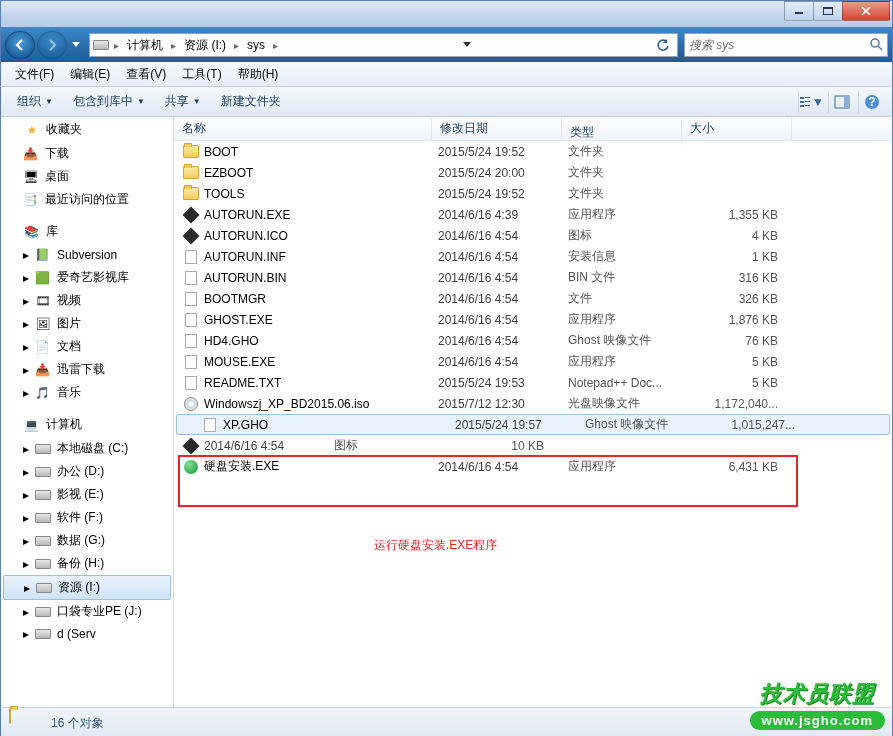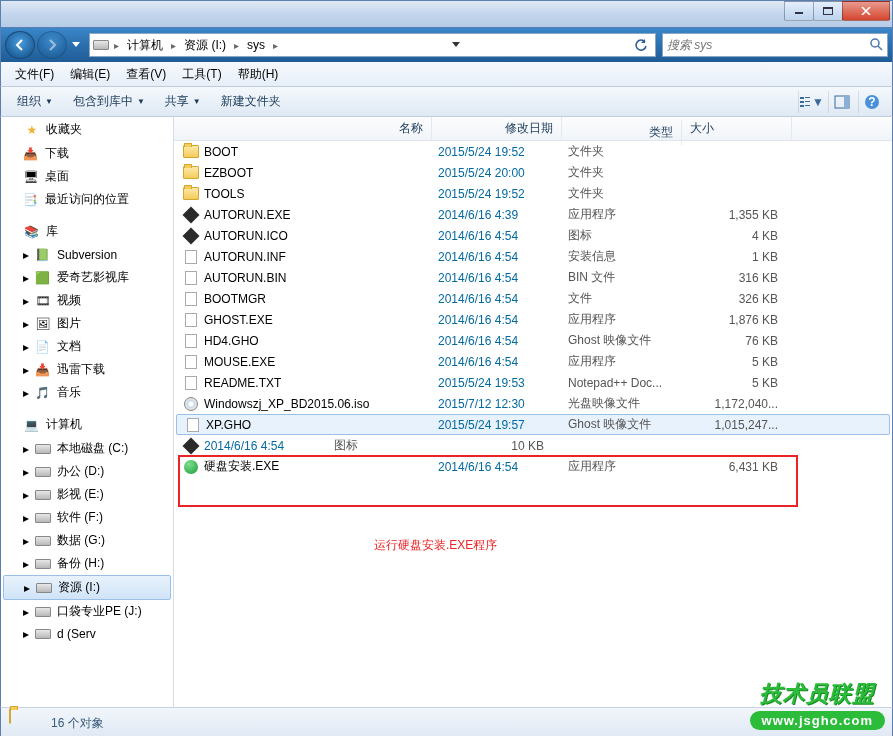--- a/index.html
+++ b/index.html
@@ -17,21 +17,21 @@
 
 .navbar { height: 34px; background: linear-gradient(180deg, #3a87c9 0%, #2b6fae 50%, #1f5c96 100%); display: flex; align-items: center; padding: 0 4px; gap: 2px; border-left: 1px solid #5a7fb0; border-right: 1px solid #5a7fb0; }
 .navbtn { width: 30px; height: 28px; background: radial-gradient(circle at 50% 40%, #4a9de0 0%, #1a5a92 80%); border: 1px solid #1a4a78; border-radius: 50%; display: flex; align-items: center; justify-content: center; color: #fff; }
 .navbtn.fwd { opacity: 0.55; }
 .navbtn.drop { width: 14px; background: transparent; border: none; border-radius: 0; }
 .breadcrumb { flex: 1; height: 24px; background: #fff; border: 1px solid #8ca6c4; display: flex; align-items: center; padding: 0 2px; gap: 0; margin: 0 4px; }
 .bc-icon { width: 18px; height: 18px; display: flex; align-items: center; justify-content: center; }
 .bc-sep { color: #666; padding: 0 4px; font-size: 10px; }
 .bc-item { padding: 2px 4px; color: #000; }
 .bc-ref { width: 24px; height: 20px; display: flex; align-items: center; justify-content: center; margin-left: auto; }
-.searchbox { width: 226px; height: 24px; background: #fff; border: 1px solid #8ca6c4; display: flex; align-items: center; padding: 0 4px; }
+.searchbox { width: 204px; height: 24px; background: #fff; border: 1px solid #8ca6c4; display: flex; align-items: center; padding: 0 4px; }
 .searchbox input { border: none; outline: none; flex: 1; color: #888; font-style: italic; font-size: 12px; }
 .searchbox .sicon { color: #4a77b0; }
 
 
 .menubar { height: 22px; background: linear-gradient(180deg, #f6f9fd, #e6eef8); border-bottom: 1px solid #c0cde0; border-left: 1px solid #5a7fb0; border-right: 1px solid #5a7fb0; display: flex; align-items: center; padding: 12px 6px; gap: 0; }
 .menuitem { padding: 2px 8px; color: #000; }
 
 
 .toolbar { height: 30px; background: linear-gradient(180deg, #f4f8fc, #dfe9f4); border-bottom: 1px solid #c0cde0; border-left: 1px solid #5a7fb0; border-right: 1px solid #5a7fb0; display: flex; align-items: center; padding: 0 8px; gap: 4px; }
 .tbitem { padding: 3px 8px; color: #1a3a5a; display: flex; align-items: center; gap: 4px; justify-content: center; }
@@ -51,33 +51,33 @@
 .sb-group { margin-bottom: 8px; }
 .sb-header { display: flex; align-items: center; padding: 4px 6px; gap: 6px; color: #000; }
 .sb-header .exp { width: 11px; height: 11px; color: #888; font-size: 9px; display: flex; align-items: center; justify-content: center; }
 .sb-header .ico { width: 16px; height: 16px; display: flex; align-items: center; justify-content: center; }
 .sb-item { display: flex; align-items: center; padding: 3px 6px 3px 22px; gap: 6px; color: #000; }
 .sb-item.selected { background: linear-gradient(180deg, #e8f2fc, #d0e4f8); border: 1px solid #9ac0e8; border-radius: 2px; margin: 0 2px; padding-left: 20px; }
 .sb-item .ico { width: 16px; height: 16px; display: flex; align-items: center; justify-content: center; }
 
 .content { flex: 1; background: #fff; position: relative; overflow: hidden; }
 .colheaders { height: 24px; display: flex; align-items: center; border-bottom: 1px solid #e0e6ef; background: linear-gradient(180deg, #fdfdfe, #f0f4f9); }
-.colh { padding: 4px 8px; color: #1a3a5a; border-right: 1px solid #e4e9f0; text-align: right; }
+.colh { padding: 4px 8px; color: #1a3a5a; border-right: 1px solid #e4e9f0; }
 .colh.name { width: 258px; }
 .colh.date { width: 130px; }
 .colh.type { width: 120px; margin-top: 8px; }
 .colh.size { width: 110px; text-align: left; }
 
 .filelist { }
 .filerow { display: flex; align-items: center; height: 21px; padding-left: 8px; }
-.filerow.selected { background: #e8f2fc; border: 1px solid #9ac0e8; border-radius: 2px; margin: 0 2px; padding-left: 7px; }
+.filerow.selected { background: #e8f2fc; border: 1px solid #9ac0e8; border-radius: 2px; margin: 0 2px; padding-left: 24px; }
 .filerow .fico { width: 18px; height: 16px; display: flex; align-items: center; justify-content: center; margin-right: 4px; }
 .filerow .fname { width: 234px; color: #000; }
 .filerow.selected .fname { width: 232px; }
-.filerow .fdate { width: 130px; color: #0369a1; }
+.filerow .fdate { width: 130px; color: #404040; }
 .filerow .ftype { width: 120px; color: #555; }
 .filerow .fsize { width: 100px; color: #555; text-align: right; padding-right: 10px; }
 
 .redbox { position: absolute; border: 2px solid #ec2324; pointer-events: none; }
 .annotation { position: absolute; color: #ec2324; font-size: 12px; }
 
 
 .statusbar { height: 32px; background: linear-gradient(180deg, #f2f6fb, #dee8f4); border-top: 1px solid #c8d4e4; border-left: 1px solid #5a7fb0; border-right: 1px solid #5a7fb0; border-bottom: 1px solid #5a7fb0; display: flex; align-items: center; padding: 0 8px; gap: 10px; }
 .statusbar .bigico { width: 32px; height: 28px; }
 .statusbar .stext { color: #3a5a7a; }

